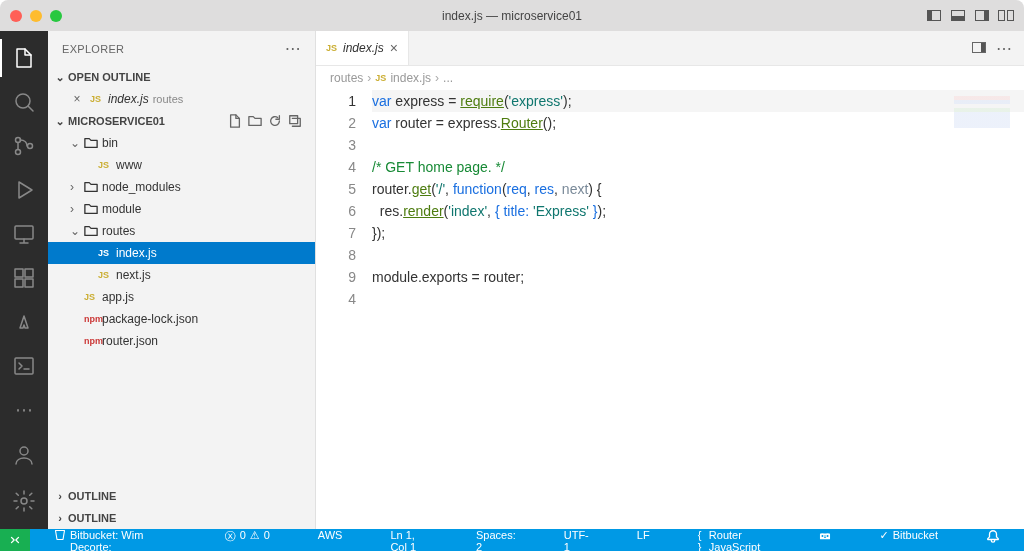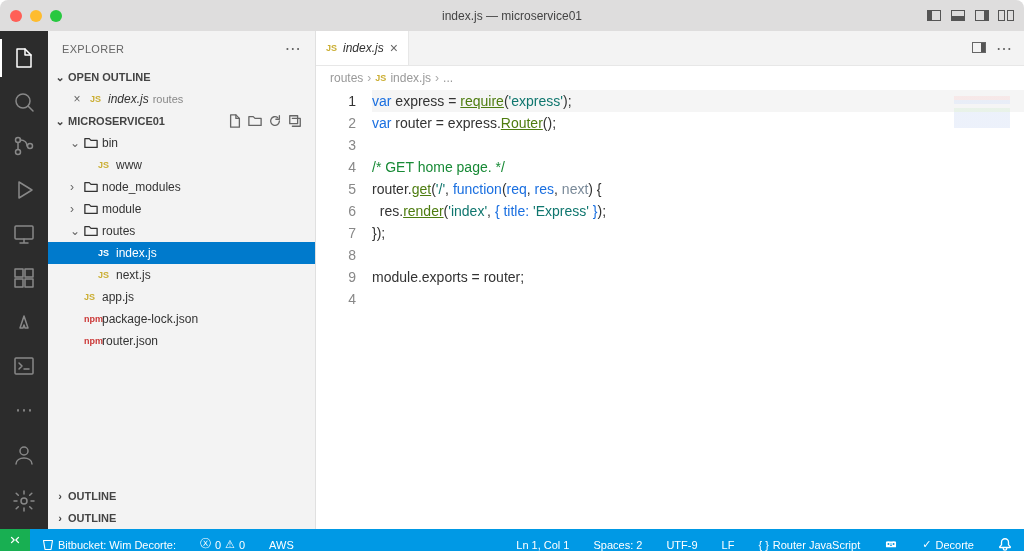--- a/index.html
+++ b/index.html
@@ -78,21 +78,21 @@
   .cmt{ color:#188a36;}
   .param{ color:#1a6fe0;}
   .param2{ color:#7a8a99;}
   .prop{ color:#1a6fe0;}
   .minimap { position:absolute; right:14px; top:6px; width:56px; height:40px; background:linear-gradient(#f8e0e0 0 10%, #e0e8f8 10% 20%, transparent 20% 30%, #e0f0e0 30% 40%, #e0e8f8 40% 80%, transparent 80%); opacity:0.6;}
   .scrollbar-v { position:absolute; right:0; top:0; bottom:0; width:14px; background:transparent;}
 
   
   .statusbar { height: 22px; background: #0099e5; color:#fff; display:flex; align-items:center; font-size:11px;}
   .sb-remote { background:#18af52; height:100%; display:flex; align-items:center; padding:0 8px; cursor:pointer;}
-  .sb-item { padding: 0 12px; display:flex; align-items:flex-end; gap:4px; cursor:pointer; height:100%;}
+  .sb-item { padding: 0 24px; display:flex; align-items:flex-start; gap:4px; cursor:pointer; height:100%;}
   .sb-right { margin-left:auto; display:flex; height:100%;}
   .sb-ico{ display:inline-flex; align-items:center;}
 
   
   svg { stroke: currentColor; fill: none; stroke-width: 1.5; stroke-linecap: round; stroke-linejoin: round; }
 </style>
 </head>
 <body>
 
 <div class="titlebar">
@@ -373,36 +373,36 @@
   <div class="sb-item">
     <span class="sb-ico">ⓧ</span>
       <span>0</span>
     <span class="sb-ico">⚠</span>
       <span>0</span>
   </div>
   <div class="sb-item">AWS</div>
   <div class="sb-right">
     <div class="sb-item">Ln 1, Col 1</div>
     <div class="sb-item">Spaces: 2</div>
-    <div class="sb-item">UTF-9</div>
+    <div class="sb-item">UTF-1</div>
     <div class="sb-item">LF</div>
     <div class="sb-item">
       <span>{ }</span>
       <span>Router JavaScript</span>
     </div>
     <div class="sb-item">
       <svg width="14" height="14" viewBox="0 0 16 16" fill="#fff" stroke="none">
           <circle cx="5" cy="8" r="2"></circle>
           <circle cx="11" cy="8" r="2"></circle>
           <path d="M3 6h10v5H3z" fill="none" stroke="#fff"></path>
         </svg>
     </div>
     <div class="sb-item">
       <span>✓</span>
-      <span>Decorte</span>
+      <span>Bitbucket</span>
     </div>
     <div class="sb-item">
       <svg width="14" height="14" viewBox="0 0 16 16">
           <path d="M8 2a4 4 0 0 0-4 4v3l-2 2v1h12v-1l-2-2V6a4 4 0 0 0-4-4zM6 13a2 2 0 0 0 4 0"></path>
         </svg>
     </div>
   </div>
 </div>
 
 </body></html>

